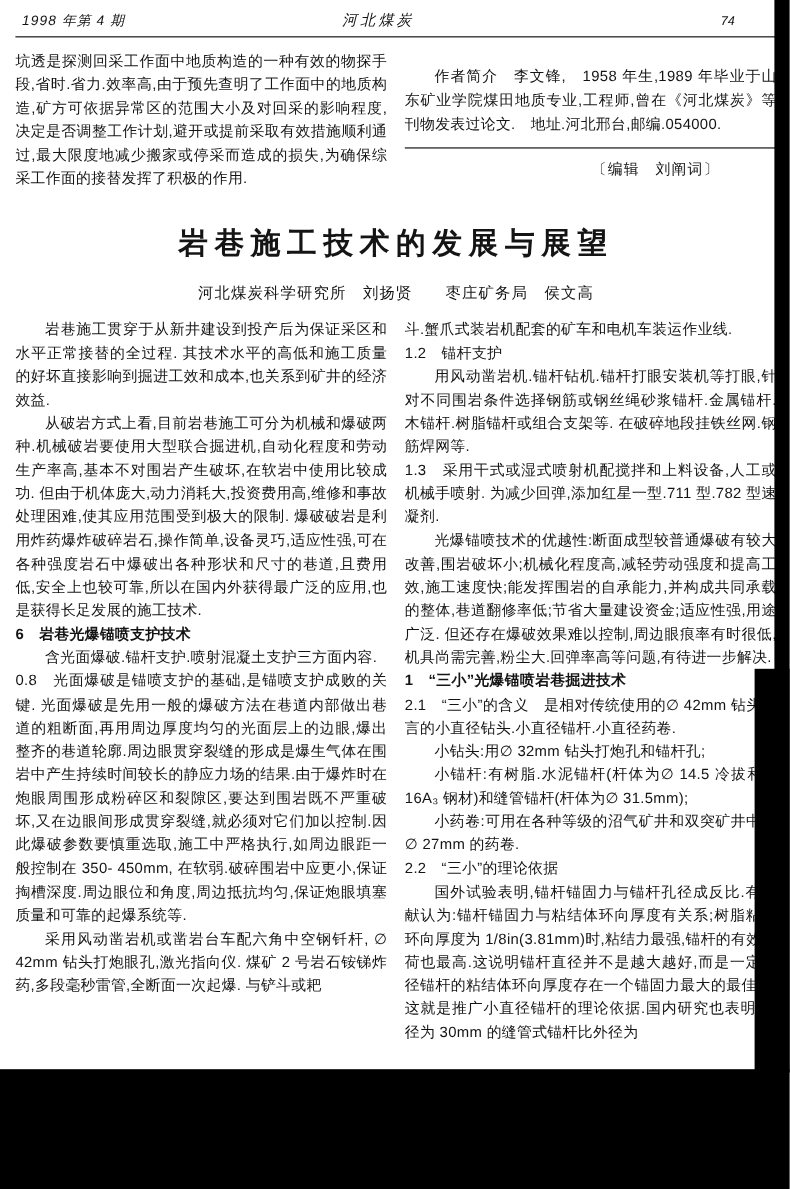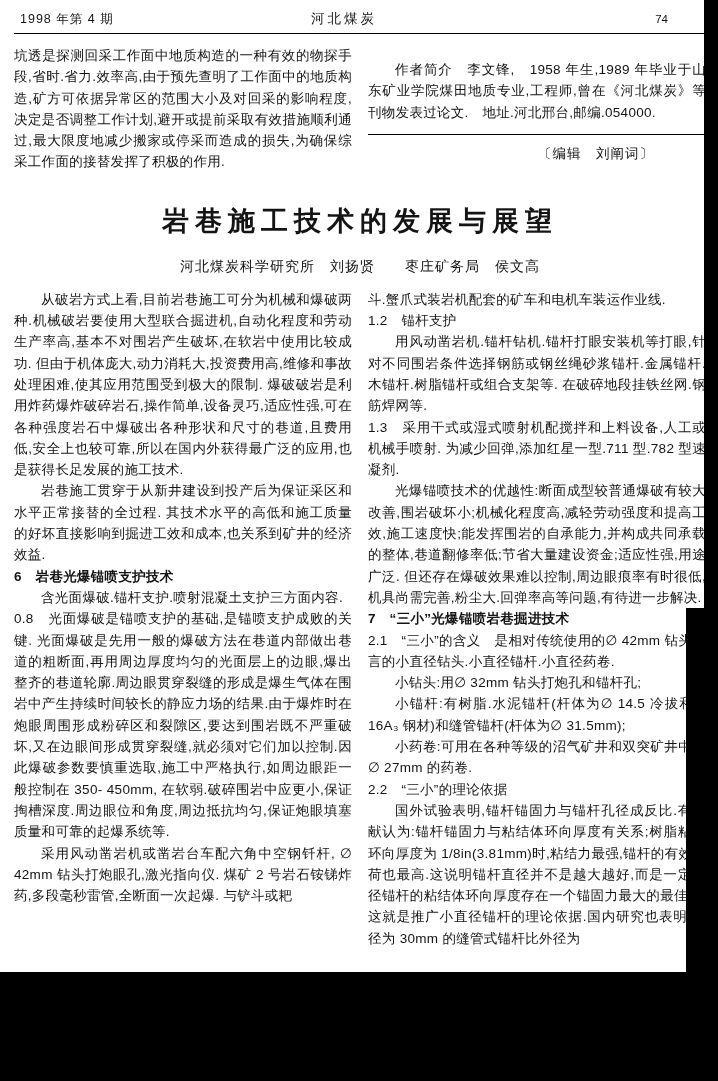--- a/index.html
+++ b/index.html
@@ -12,20 +12,21 @@
     font-family:"Liberation Sans","DejaVu Sans",sans-serif;
     margin:0 auto;
   }
   .inner{padding:6px 12px 0 14px;}
   
   .hdr{
     display:flex;align-items:baseline;
     font-size:12.5px;
     padding:4px 6px 5px 6px;
     border-bottom:1.5px solid #000;
+    font-style:italic;
   }
   .hdr .issue{width:190px;letter-spacing:1px;}
   .hdr .journal{flex:1;text-align:center;font-size:13.5px;letter-spacing:3px;}
   .hdr .pageno{width:190px;text-align:right;padding-right:32px;font-size:11.5px;}
   
   .coltext{
     width:338px;
     font-size:13.5px;
     line-height:21.3px;
     text-align:justify;
@@ -80,34 +81,34 @@
         <div class="fm-rule"></div>
         <p class="editor">〔编辑　刘阐词〕</p>
       </div>
     </div>
 
     <h1 class="title">岩巷施工技术的发展与展望</h1>
     <div class="byline">河北煤炭科学研究所　刘扬贤　　枣庄矿务局　侯文高</div>
 
     <div class="cols">
       <div class="coltext">
+          <p class="t-para">岩巷施工贯穿于从新井建设到投产后为保证采区和水平正常接替的全过程. 其技术水平的高低和施工质量的好坏直接影响到掘进工效和成本,也关系到矿井的经济效益.</p>
           <p class="t-para">从破岩方式上看,目前岩巷施工可分为机械和爆破两种.机械破岩要使用大型联合掘进机,自动化程度和劳动生产率高,基本不对围岩产生破坏,在软岩中使用比较成功. 但由于机体庞大,动力消耗大,投资费用高,维修和事故处理困难,使其应用范围受到极大的限制. 爆破破岩是利用炸药爆炸破碎岩石,操作简单,设备灵巧,适应性强,可在各种强度岩石中爆破出各种形状和尺寸的巷道,且费用低,安全上也较可靠,所以在国内外获得最广泛的应用,也是获得长足发展的施工技术.</p>
-          <p class="t-para">岩巷施工贯穿于从新井建设到投产后为保证采区和水平正常接替的全过程. 其技术水平的高低和施工质量的好坏直接影响到掘进工效和成本,也关系到矿井的经济效益.</p>
           <p class="t-heading">6　岩巷光爆锚喷支护技术</p>
           <p class="t-para">含光面爆破.锚杆支护.喷射混凝土支护三方面内容.</p>
           <p class="t-flush">0.8　光面爆破是锚喷支护的基础,是锚喷支护成败的关键. 光面爆破是先用一般的爆破方法在巷道内部做出巷道的粗断面,再用周边厚度均匀的光面层上的边眼,爆出整齐的巷道轮廓.周边眼贯穿裂缝的形成是爆生气体在围岩中产生持续时间较长的静应力场的结果.由于爆炸时在炮眼周围形成粉碎区和裂隙区,要达到围岩既不严重破坏,又在边眼间形成贯穿裂缝,就必须对它们加以控制.因此爆破参数要慎重选取,施工中严格执行,如周边眼距一般控制在 350- 450mm, 在软弱.破碎围岩中应更小,保证掏槽深度.周边眼位和角度,周边抵抗均匀,保证炮眼填塞质量和可靠的起爆系统等.</p>
           <p class="t-para">采用风动凿岩机或凿岩台车配六角中空钢钎杆, ∅ 42mm 钻头打炮眼孔,激光指向仪. 煤矿 2 号岩石铵锑炸药,多段毫秒雷管,全断面一次起爆. 与铲斗或耙</p>
         </div>
       <div class="coltext">
           <p class="t-flush">斗.蟹爪式装岩机配套的矿车和电机车装运作业线.</p>
           <p class="t-flush">1.2　锚杆支护</p>
           <p class="t-para">用风动凿岩机.锚杆钻机.锚杆打眼安装机等打眼,针对不同围岩条件选择钢筋或钢丝绳砂浆锚杆.金属锚杆.木锚杆.树脂锚杆或组合支架等. 在破碎地段挂铁丝网.钢筋焊网等.</p>
           <p class="t-flush">1.3　采用干式或湿式喷射机配搅拌和上料设备,人工或机械手喷射. 为减少回弹,添加红星一型.711 型.782 型速凝剂.</p>
           <p class="t-para">光爆锚喷技术的优越性:断面成型较普通爆破有较大改善,围岩破坏小;机械化程度高,减轻劳动强度和提高工效,施工速度快;能发挥围岩的自承能力,并构成共同承载的整体,巷道翻修率低;节省大量建设资金;适应性强,用途广泛. 但还存在爆破效果难以控制,周边眼痕率有时很低,机具尚需完善,粉尘大.回弹率高等问题,有待进一步解决.</p>
-          <p class="t-heading">7　“三小”光爆锚喷岩巷掘进技术</p>
+          <p class="t-heading">1　“三小”光爆锚喷岩巷掘进技术</p>
           <p class="t-flush">2.1　“三小”的含义　是相对传统使用的∅ 42mm 钻头而言的小直径钻头.小直径锚杆.小直径药卷.</p>
           <p class="t-para">小钻头:用∅ 32mm 钻头打炮孔和锚杆孔;</p>
           <p class="t-para">小锚杆:有树脂.水泥锚杆(杆体为∅ 14.5 冷拔和∅ 16A₃ 钢材)和缝管锚杆(杆体为∅ 31.5mm);</p>
           <p class="t-para">小药卷:可用在各种等级的沼气矿井和双突矿井中的∅ 27mm 的药卷.</p>
           <p class="t-flush">2.2　“三小”的理论依据</p>
           <p class="t-para">国外试验表明,锚杆锚固力与锚杆孔径成反比.有文献认为:锚杆锚固力与粘结体环向厚度有关系;树脂粘结环向厚度为 1/8in(3.81mm)时,粘结力最强,锚杆的有效负荷也最高.这说明锚杆直径并不是越大越好,而是一定直径锚杆的粘结体环向厚度存在一个锚固力最大的最佳值,这就是推广小直径锚杆的理论依据.国内研究也表明,外径为 30mm 的缝管式锚杆比外径为</p>
         </div>
     </div>
 
   </div>

